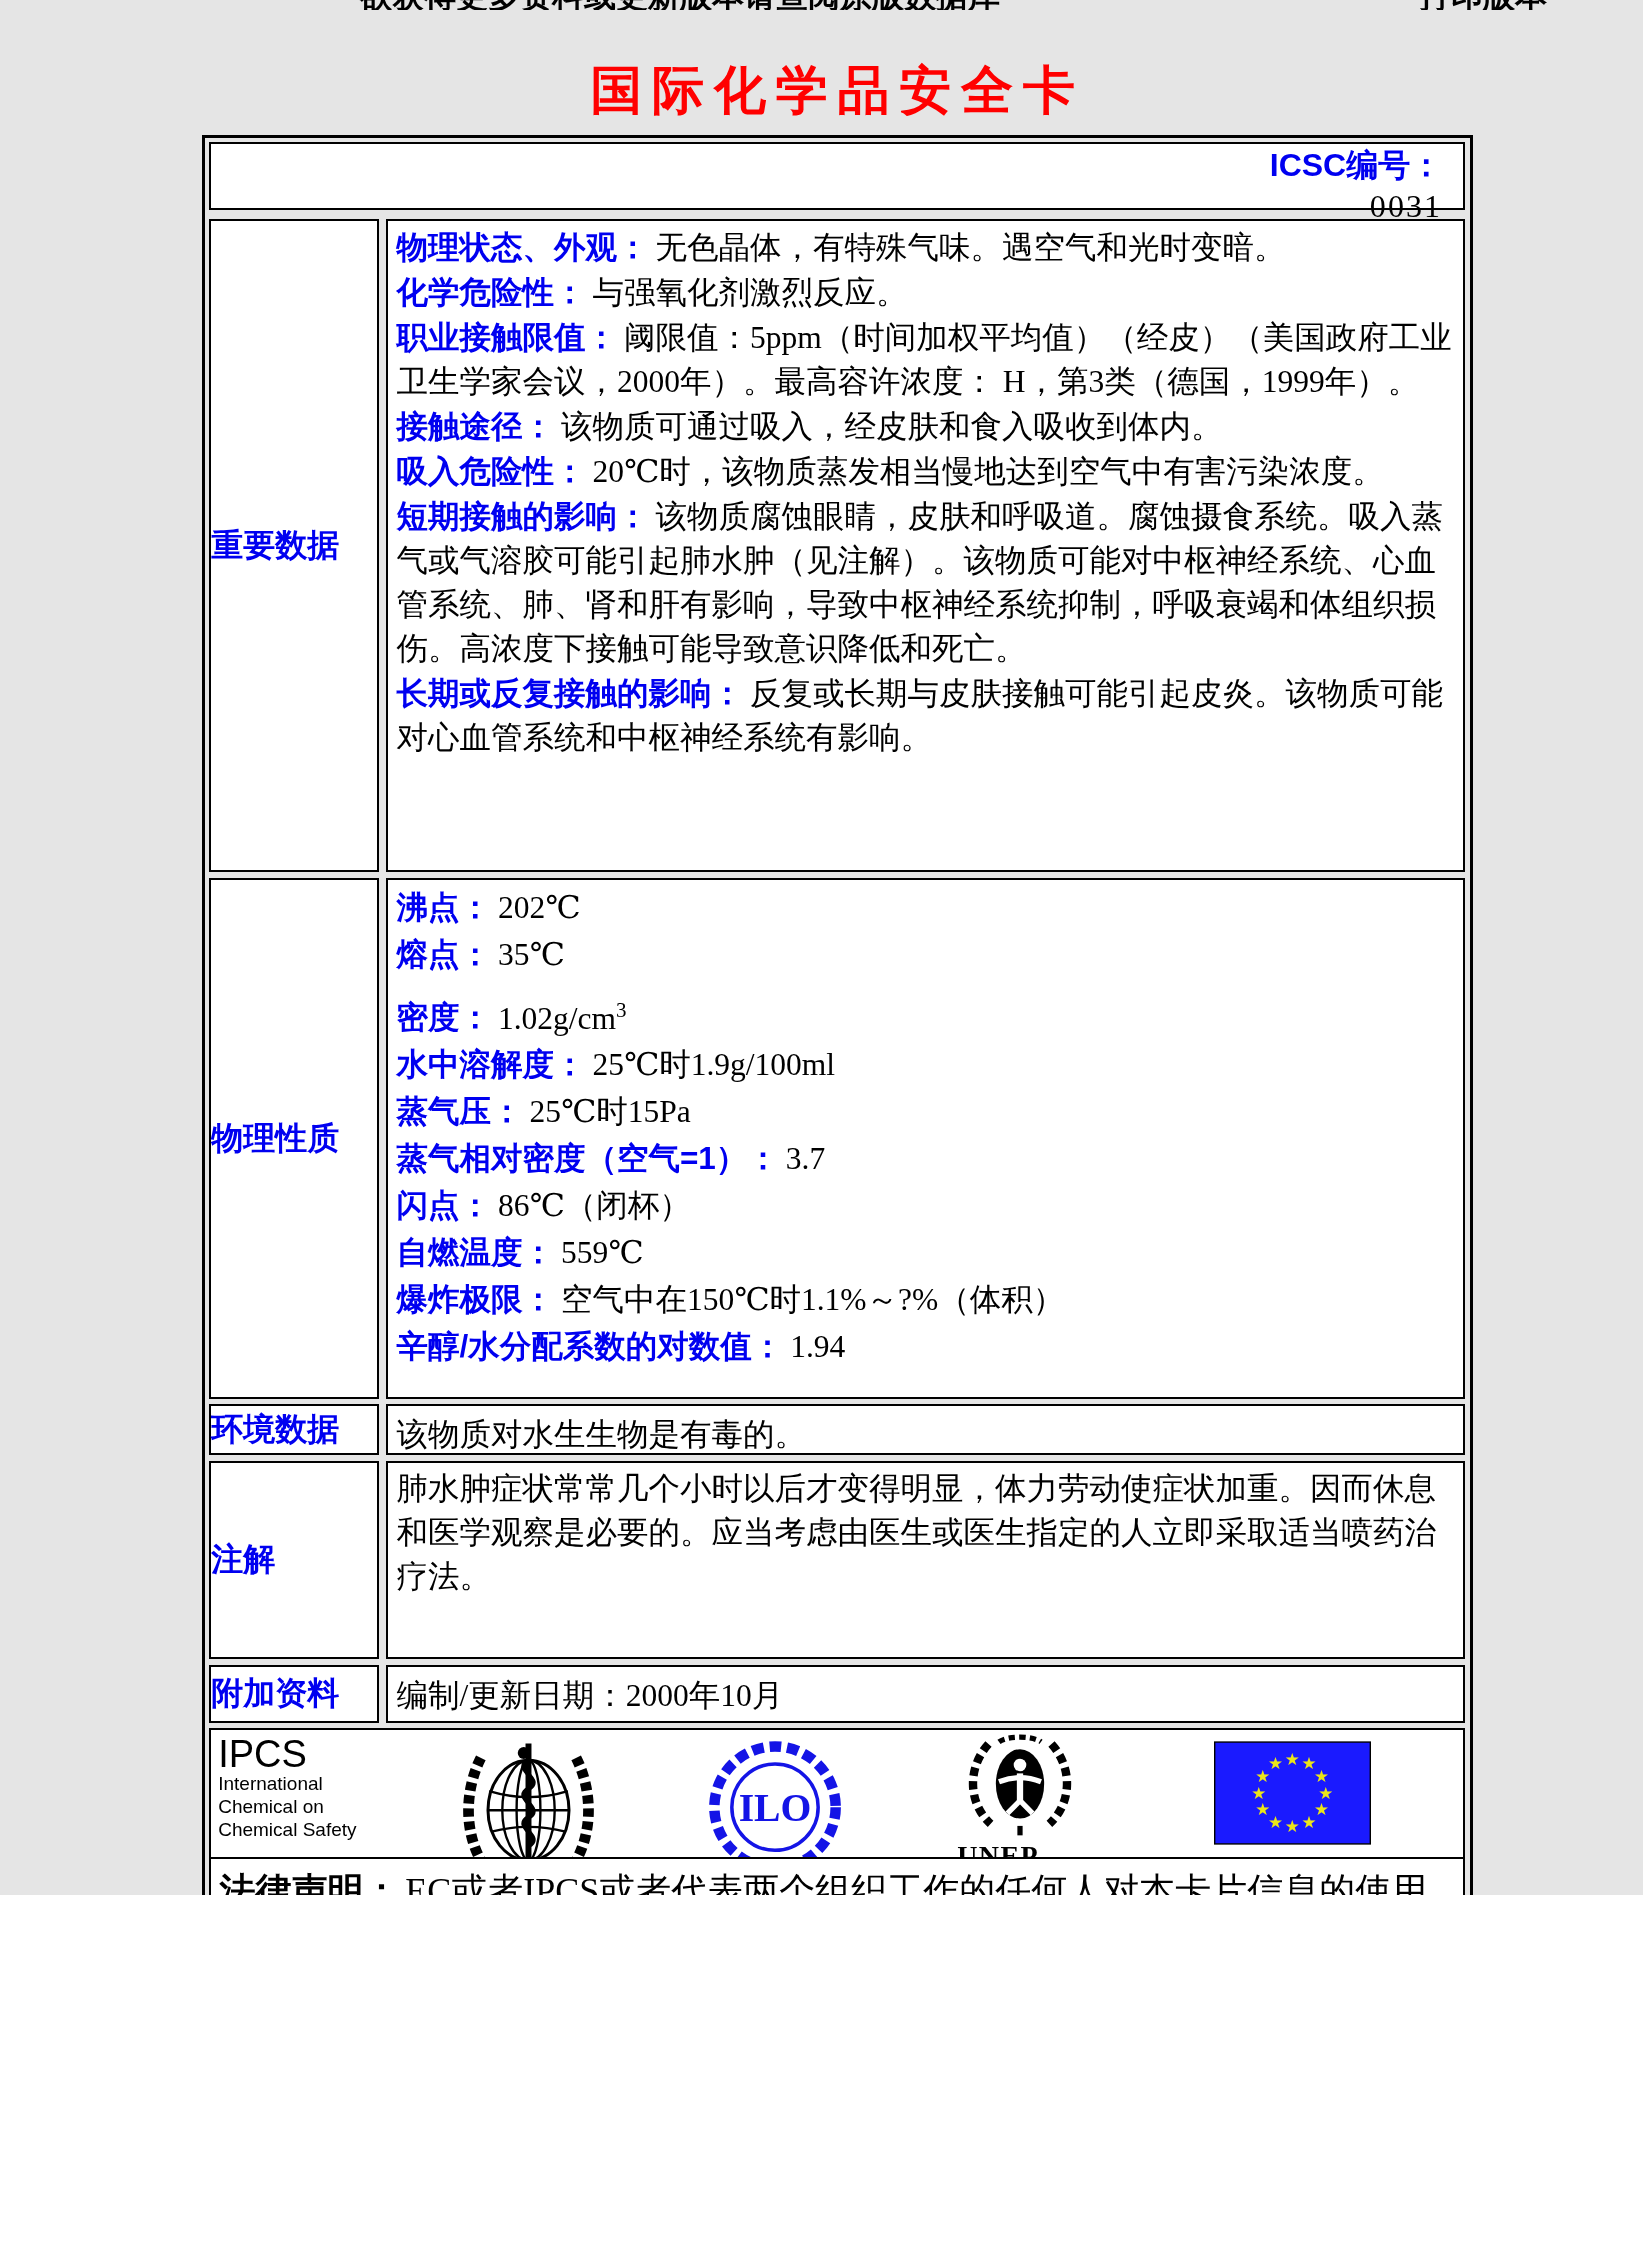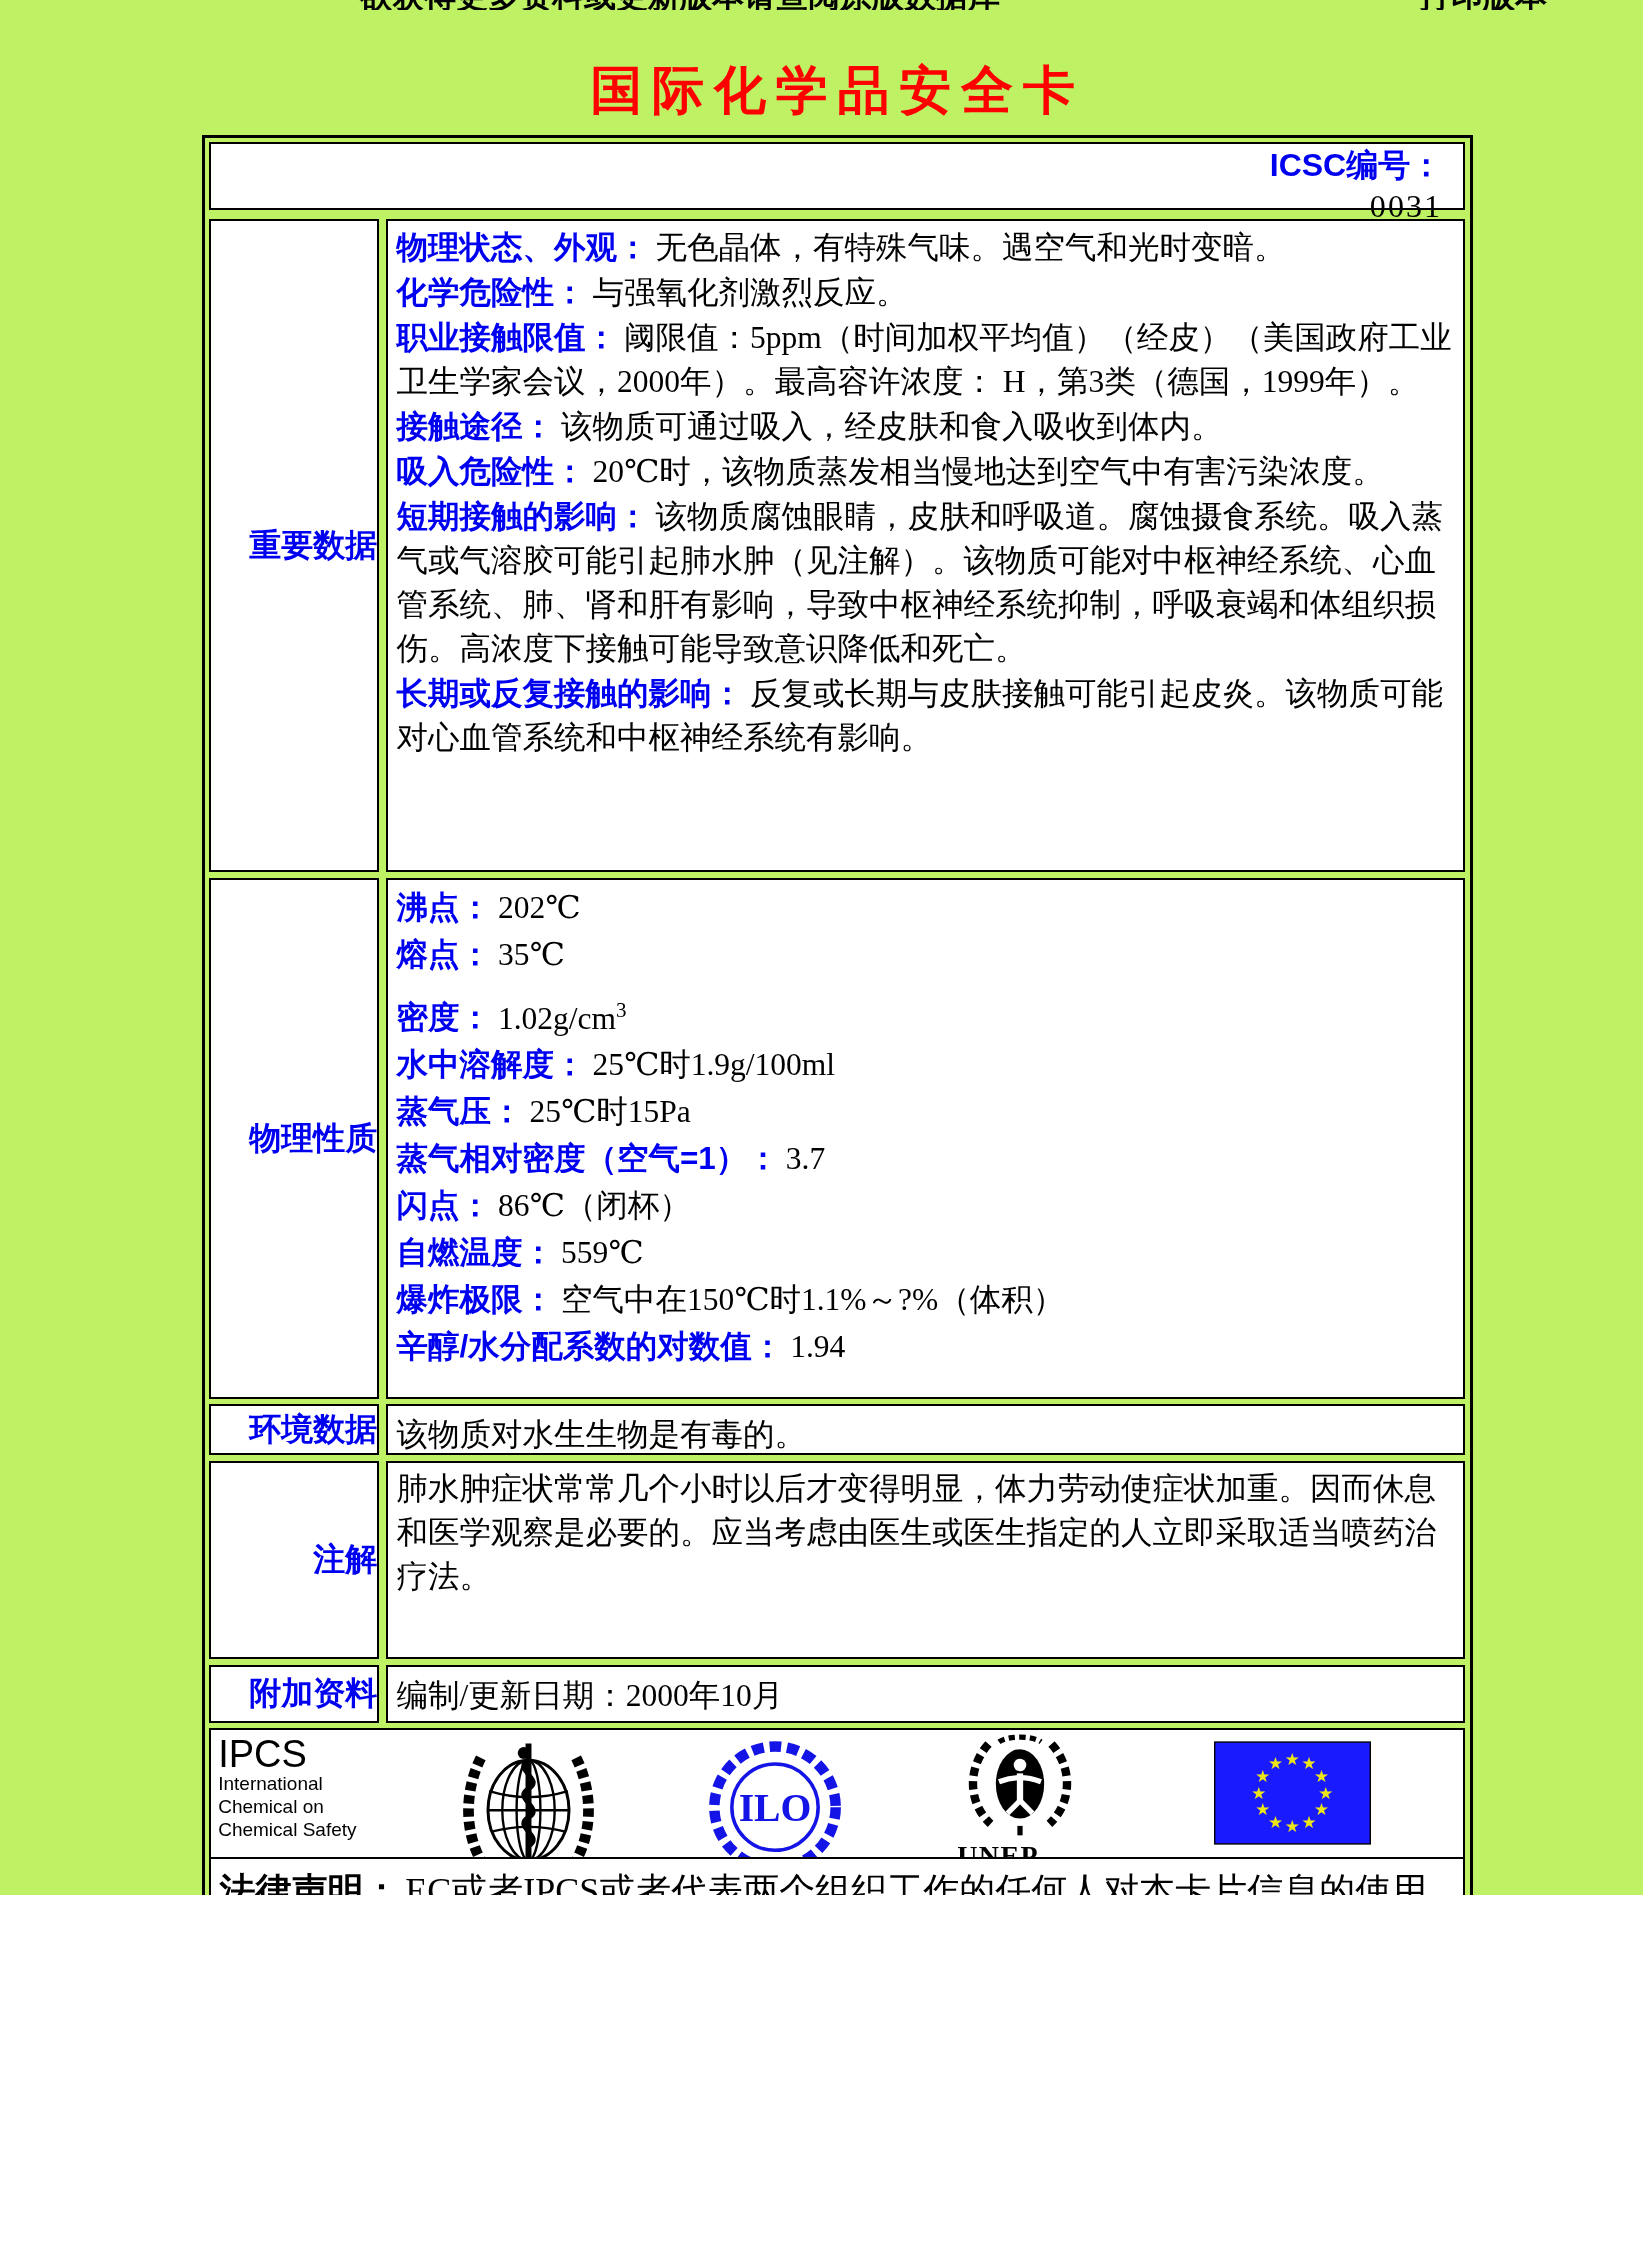--- a/index.html
+++ b/index.html
@@ -1,16 +1,16 @@
 <!DOCTYPE html>
 <html style="font-size:11.2px"><head>
 <meta charset="utf-8">
 <style>
   html,body{margin:0;padding:0;background:#ffffff;}
-  .page{position:relative;width:1643px;height:1895px;background:#bef264;overflow:hidden;
+  .page{position:relative;width:1643px;height:1895px;background:#e5e5e5;overflow:hidden;
         font-family:"Liberation Serif","DejaVu Serif",serif;color:#000;}
 
   
   .clip-strip{position:absolute;top:0;left:0;width:1643px;height:9.8px;overflow:hidden;}
   .clip-strip span{position:absolute;top:-25px;font-family:"Liberation Sans","DejaVu Sans",sans-serif;
         font-weight:bold;font-size:32px;white-space:nowrap;color:#000;}
   .clip-left{left:360px;}
   .clip-right{left:1419px;}
 
   
@@ -22,21 +22,21 @@
   .card{position:absolute;left:202px;top:135px;width:1271px;height:1854px;
         border:3.5px solid #000;box-sizing:border-box;}
   .box{position:absolute;border:2.1px solid #000;box-sizing:border-box;background:#fff;}
 
   .header-box{left:4.2px;top:4.2px;width:1256px;height:68px;display:flex;align-items:flex-end;padding:0 21px;flex-direction:column;}
   .k{color:#0000f0;font-weight:bold;font-family:"Liberation Sans","DejaVu Sans",sans-serif;}
   .hdr-label{font-size:32px;}
   .hdr-num{font-size:32px;margin-left:9.8px;letter-spacing:2.1px;}
   .hdr-name{font-size:32px;margin-left:auto;}
 
-  .label-box{left:4.2px;width:170px;display:flex;align-items:center;justify-content:flex-end;}
+  .label-box{left:4.2px;width:170px;display:flex;align-items:center;justify-content:flex-start;}
   .label-box span{color:#0000f0;font-weight:bold;font-size:32px;text-align:center;
         font-family:"Liberation Sans","DejaVu Sans",sans-serif;}
   .content-box{left:181px;width:1079px;padding:4.2px 8.4px;font-size:31.5px;line-height:44px;}
   .content-box .k{font-size:31.5px;margin-right:7px;}
   .v{color:#000;}
 
   .s1-label,.s1-content{top:81px;height:653px;}
   .s2-label,.s2-content{top:740px;height:521px;}
   .s3-label,.s3-content{top:1266px;height:51px;}
   .s4-label,.s4-content{top:1323px;height:198px;}

